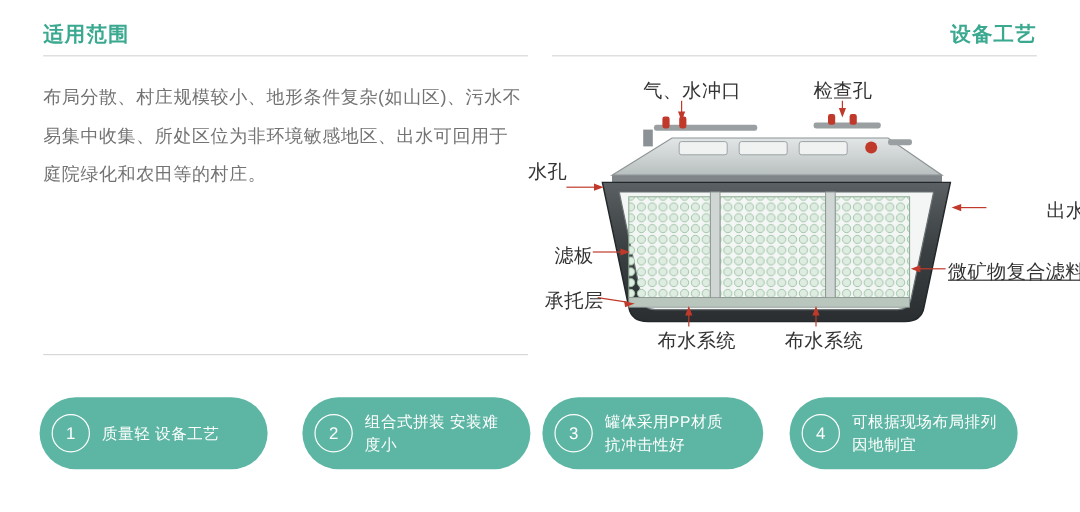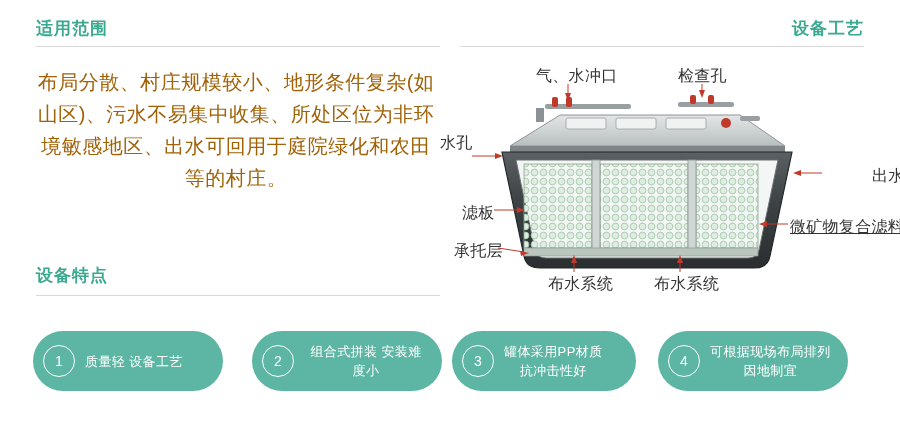--- a/index.html
+++ b/index.html
@@ -11,21 +11,20 @@
     height: 427px;
     background: #ffffff;
     font-family: "Liberation Sans", "DejaVu Sans", sans-serif;
     color: #333;
     overflow: hidden;
   }
   .page {
     position: relative;
     width: 900px;
     height: 422px;
-    text-align: center;
   }
 
   
   .section-title {
     position: absolute;
     font-size: 17px;
     font-weight: bold;
     color: #3aa98f;
     letter-spacing: 1px;
   }
@@ -39,23 +38,23 @@
   }
   #rule-scope { left: 36px; top: 46px; width: 404px; }
   #rule-process { left: 460px; top: 46px; width: 404px; }
 
   
   #scope-text {
     position: absolute;
     left: 36px;
     top: 66px;
     width: 400px;
-    font-size: 20px;
+    font-size: 15px;
     line-height: 32px;
-    color: #a16207;
+    color: #737373;
     letter-spacing: 0.5px;
   }
 
   
   #title-features {
     position: absolute;
     left: 36px;
     top: 264px;
     font-size: 17px;
     font-weight: bold;
@@ -231,21 +230,20 @@
     <div class="dlabel" style="left:238px; top:6px;">检查孔</div>
     <div class="dlabel" style="left:0px; top:73px;">水孔</div>
     <div class="dlabel" style="left:385px; top:106px;margin-left:47px;">出水孔</div>
     <div class="dlabel" style="left:22px; top:143px;">滤板</div>
     <div class="dlabel" style="left:350px; top:157px;text-decoration:underline;">微矿物复合滤料</div>
     <div class="dlabel" style="left:14px; top:181px;">承托层</div>
     <div class="dlabel" style="left:108px; top:214px;">布水系统</div>
     <div class="dlabel" style="left:214px; top:214px;">布水系统</div>
   </div>
 
-  <div id="title-features">设备特点</div>
   <div id="rule-features"></div>
 
   <div class="pill" id="pill-1">
     <div class="num">1</div>
     <div class="ptext">质量轻 设备工艺</div>
   </div>
   <div class="pill" id="pill-2">
     <div class="num">2</div>
     <div class="ptext">组合式拼装 安装难度小</div>
   </div>

